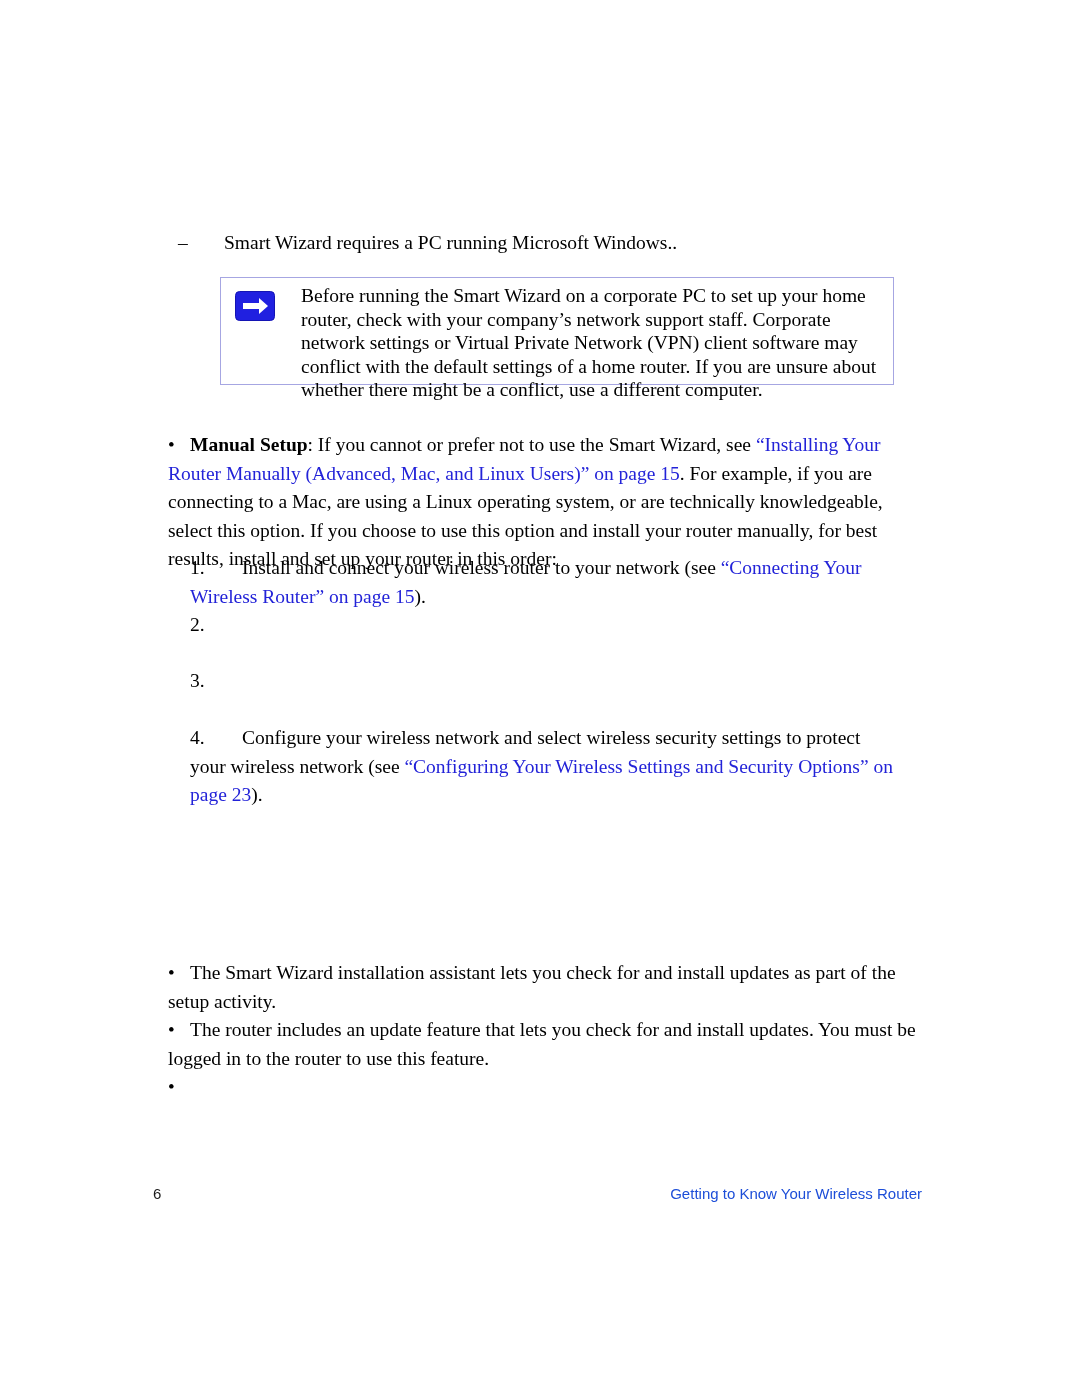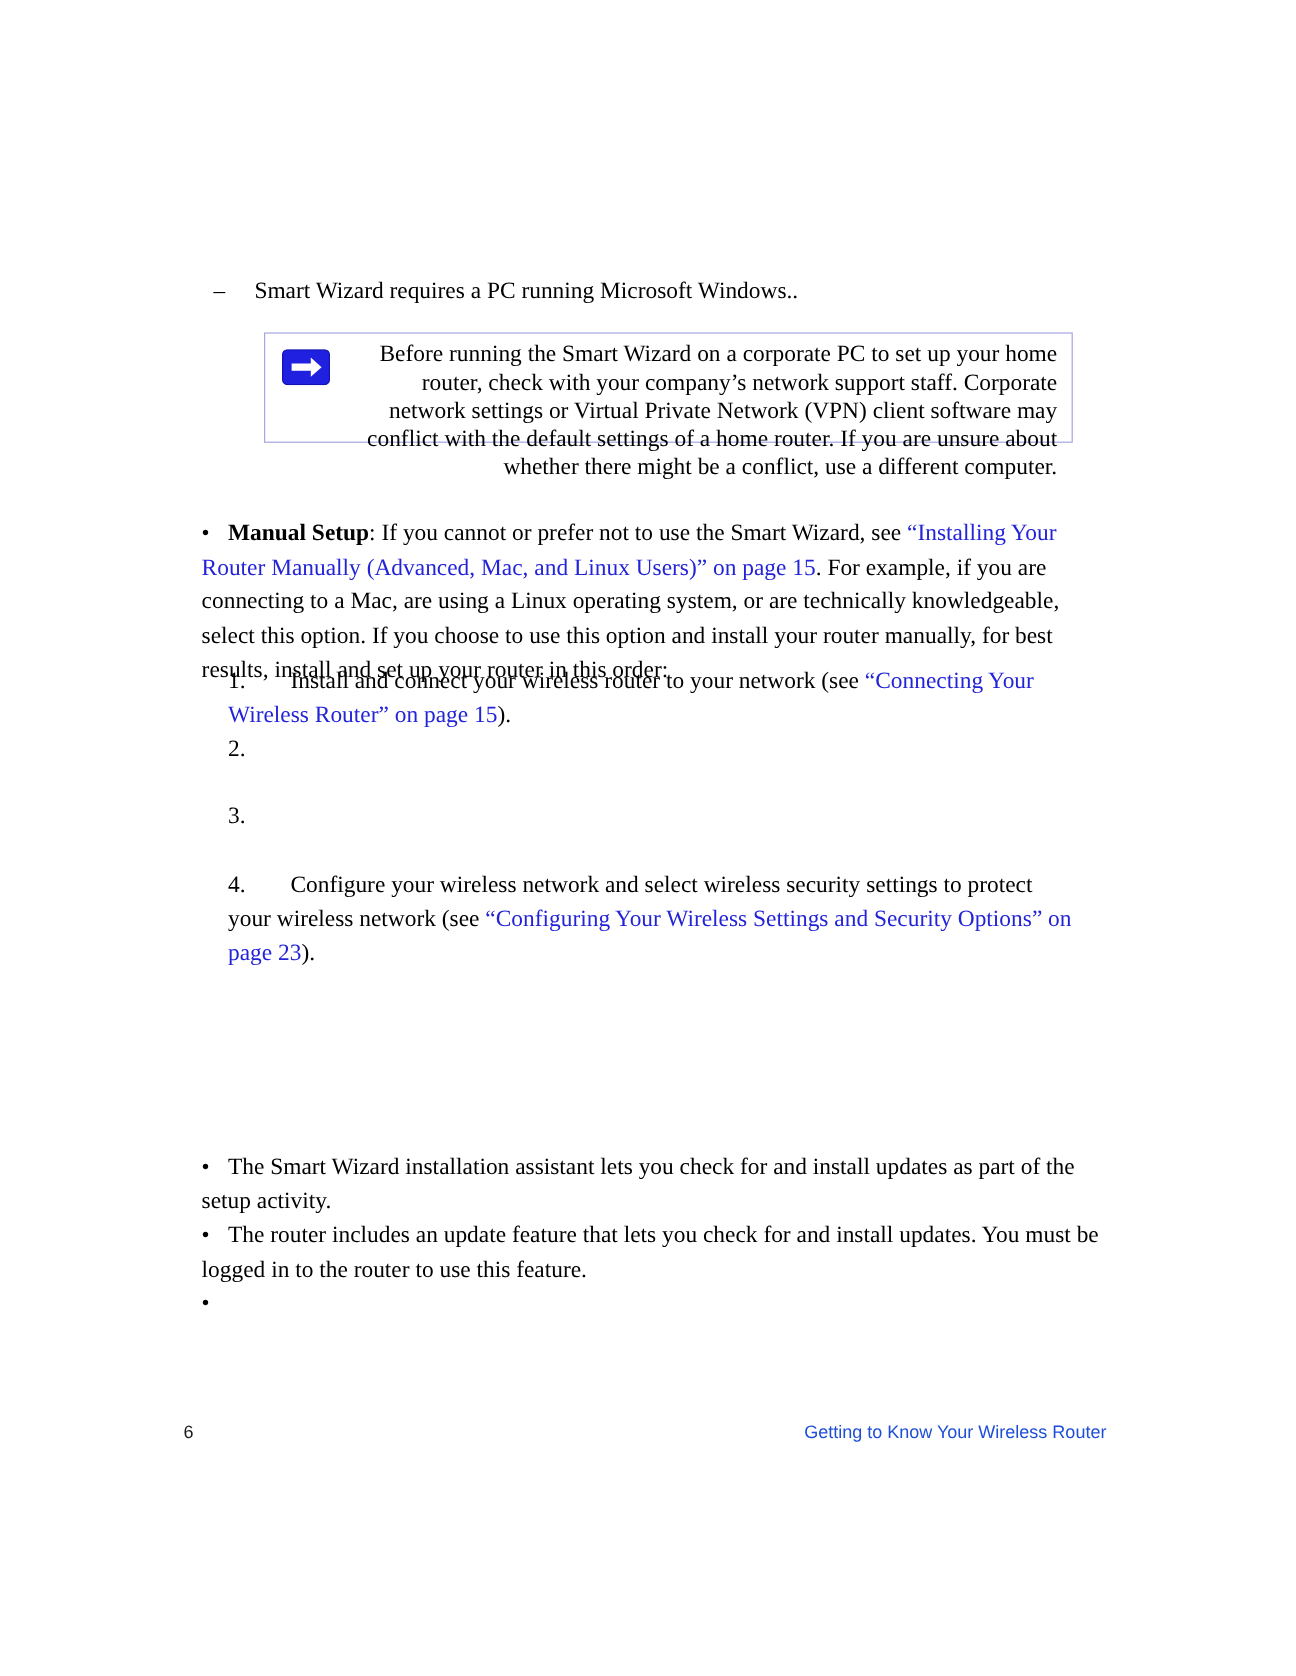--- a/index.html
+++ b/index.html
@@ -46,34 +46,33 @@
     top: 229px;
     width: 740px;
   }
   .dash-item .marker {
     position: absolute;
     left: 0;
     top: 0;
     width: 46px;
   }
   .dash-item .body {
-    margin-left: 34px;
+    margin-left: 46px;
   }
 
   
   .note-box {
     position: absolute;
     left: 220px;
     top: 277px;
     width: 674px;
-    height: 92px;
+    height: 108px;
     border: 1px solid #a6a6e2;
     box-sizing: border-box;
     background: #ffffff;
-    text-align: right;
   }
   .note-icon {
     position: absolute;
     left: 14px;
     top: 13px;
     width: 40px;
     height: 30px;
   }
   .note-text {
     position: absolute;

